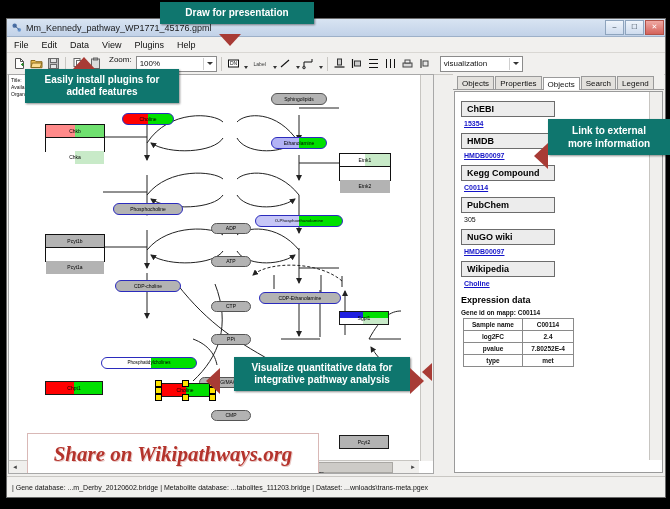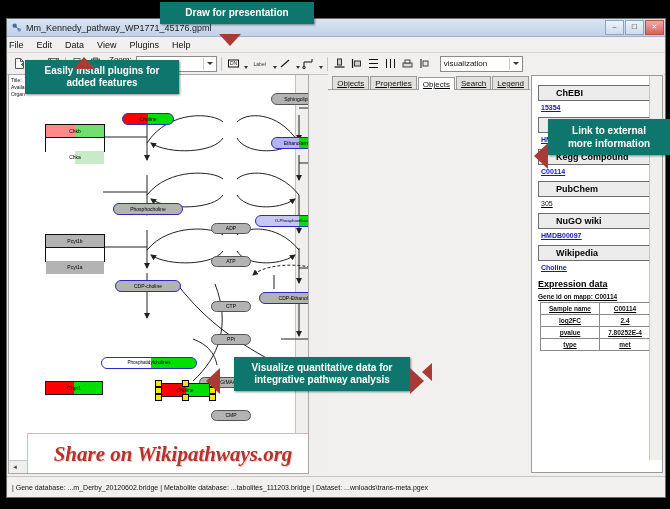--- a/index.html
+++ b/index.html
@@ -12,52 +12,52 @@
   .titlebar{height:17px;background:linear-gradient(#d8e4f2,#c2d2e8);border-bottom:1px solid #9db0c8;
             display:flex;align-items:center;padding-left:4px;}
   .tb-icon{width:11px;height:11px;margin-right:4px;flex:none;}
   .tb-title{font-size:9px;color:#1a1a1a;white-space:nowrap;overflow:hidden;}
   .tb-btns{margin-left:auto;display:flex;}
   .tb-btn{width:17px;height:13px;margin-right:1px;border:1px solid #8ea4bd;background:linear-gradient(#eef4fb,#cfdcee);
           font-size:7px;line-height:11px;text-align:center;color:#33414f;}
   .tb-btn.close{background:linear-gradient(#f0a9a3,#d4635b);border-color:#b05248;color:#fff;}
 
   
-  .menubar{height:15px;background:#f1f0ee;border-bottom:1px solid #d9d7d3;display:flex;align-items:center;}
+  .menubar{height:15px;background:#f1f0ee;border-bottom:1px solid #d9d7d3;display:flex;align-items:center;padding-left:5px;}
   .menu-item{font-size:9px;color:#111;margin-right:9px;padding:1px 2px;cursor:default;}
 
   
   .toolbar{height:21px;background:#f1f0ee;border-bottom:1px solid #c9c7c3;display:flex;align-items:center;padding-left:4px;gap:1px;}
   .tbtn{width:16px;height:16px;display:flex;align-items:center;justify-content:center;}
   .tbtn svg{display:block;}
   .tsep{width:1px;height:14px;background:#c8c6c2;margin:0 3px;}
   .zoom-label{font-size:8px;color:#111;margin:0 3px 8px 5px;}
   .combo{height:14px;border:1px solid #8b8b8b;background:#fff;display:flex;align-items:center;
          font-size:8px;color:#111;padding-left:3px;}
   .combo .arrow{margin-left:auto;width:12px;height:12px;display:flex;align-items:center;justify-content:center;
          border-left:1px solid #cfcfcf;}
   .caret{width:0;height:0;border-left:3px solid transparent;border-right:3px solid transparent;border-top:3px solid #333;}
   .mini-caret{width:0;height:0;border-left:2.5px solid transparent;border-right:2.5px solid transparent;border-top:3px solid #333;margin-left:1px;}
 
   
   .content{position:absolute;left:0;top:54px;right:0;bottom:22px;display:flex;}
   .canvas-wrap{position:relative;width:424px;background:#fff;border:1px solid #a8a8a8;margin:1px;overflow:hidden;}
-  .side-wrap{position:relative;flex:1;margin:1px 1px 1px 18px;display:flex;flex-direction:row;background:#f1f0ee;text-decoration:underline;}
+  .side-wrap{position:relative;flex:1;margin:1px 1px 1px 18px;display:flex;flex-direction:column;background:#f1f0ee;}
 
   
   .meta{position:absolute;left:2px;top:2px;font-size:5px;line-height:7px;color:#111;}
 
   
   .tabs{display:flex;align-items:flex-end;height:15px;padding-left:4px;background:#f1f0ee;border-bottom:1px solid #9a9a9a;}
   .tab{font-size:8px;padding:2px 4px 1px 4px;border:1px solid #9a9a9a;border-bottom:none;background:#e3e1dd;color:#111;margin-right:1px;}
   .tab.active{background:#fff;position:relative;top:1px;}
   .side-body{flex:1;background:#fff;border:1px solid #9a9a9a;margin:1px;overflow:hidden;position:relative;padding:4px 6px;}
 
   .bp-head{display:inline-block;min-width:82px;border:1px solid #6c6c6c;background:#ececec;
-           font-size:9px;font-weight:bold;color:#000;padding:2px 17px;margin-top:5px;}
+           font-size:9px;font-weight:bold;color:#000;padding:2px 5px;margin-top:5px;}
   .bp-link{display:block;font-size:7px;color:#1414c8;text-decoration:underline;margin:3px 0 1px 3px;font-weight:bold;}
   .bp-plain{display:block;font-size:7px;color:#111;margin:3px 0 1px 3px;}
   .bp-sect{font-size:9px;font-weight:bold;color:#000;margin:8px 0 2px 0;}
   .bp-note{font-size:6.5px;color:#111;margin:4px 0 2px 0;font-weight:bold;}
   .bp-table{border-collapse:collapse;margin-left:2px;}
   .bp-table td{border:1px solid #8a8a8a;font-size:6.5px;text-align:center;padding:2px 4px;color:#111;font-weight:bold;}
   .bp-table td.k{min-width:50px;}
   .bp-table td.v{min-width:42px;}
 
   
@@ -506,21 +506,21 @@
     <div class="statusbar">
       <span class="status-txt">| Gene database: ...m_Derby_20120602.bridge | Metabolite database: ...tabolites_111203.bridge | Dataset: ...wnloads\trans-meta.pgex</span>
     </div>
   </div>
 
   <div class="tag" style="left:160px;top:2px;width:140px;">
     <div>Draw for presentation</div>
   </div>
   <div class="arrow-down" style="left:219px;top:34px;"></div>
 
-  <div class="tag" style="left:25px;top:60px;width:140px;">
+  <div class="tag" style="left:25px;top:69px;width:140px;">
     <div>Easily install plugins for</div>
     <div>added features</div>
   </div>
   <div class="arrow-up" style="left:73px;top:57px;"></div>
 
   <div class="tag" style="left:234px;top:357px;width:162px;">
     <div>Visualize quantitative data  for</div>
     <div>integrative pathway analysis</div>
   </div>
   <div class="arrow-left" style="left:206px;top:368px;"></div>

